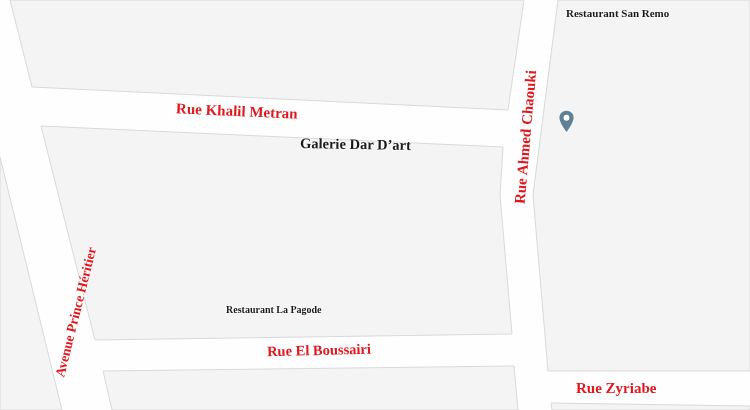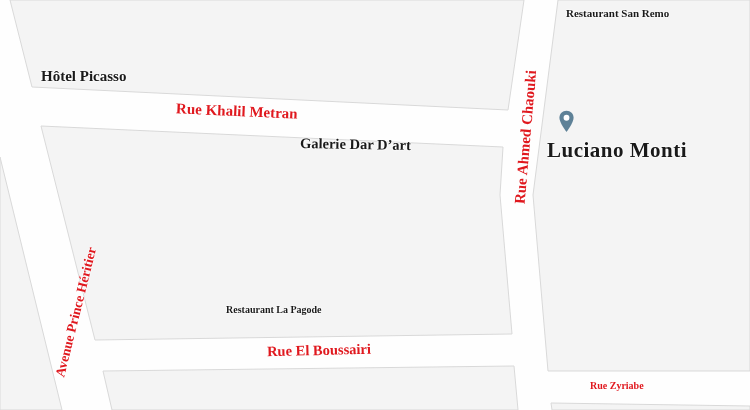--- a/index.html
+++ b/index.html
@@ -26,21 +26,21 @@
   #lbl-picasso   { left: 41px;  top: 68px;  font-size: 15px; }
   #lbl-khalil    { left: 176px; top: 103px; font-size: 15px; transform: rotate(2.5deg); }
   #lbl-galerie   { left: 300px; top: 136px; font-size: 14.5px; transform: rotate(1deg); }
   #lbl-chaouki   { left: 526px; top: 137px; font-size: 15px;
                    transform: translate(-50%,-50%) rotate(-85deg); }
   #lbl-luciano   { left: 547px; top: 138px; font-size: 21px; letter-spacing: 0.5px; }
   #lbl-heritier  { left: 76px;  top: 312px; font-size: 13.5px;
                    transform: translate(-50%,-50%) rotate(-76deg); }
   #lbl-pagode    { left: 226px; top: 304px; font-size: 10px; }
   #lbl-boussairi { left: 267px; top: 342px; font-size: 14.5px; transform: rotate(-1.5deg); }
-  #lbl-zyriabe   { left: 590px; top: 380px; font-size: 10px; }
+  #lbl-zyriabe   { left: 576px; top: 380px; font-size: 15px; }
 
   #pin { position: absolute; left: 558px; top: 110px; width: 17px; height: 23px; }
 </style>
 </head>
 <body>
 
 <div class="stage">
 
   <svg class="map-svg" width="750" height="410" viewBox="0 0 750 410">
     <g fill="#f4f4f4" stroke="#d9d9d9" stroke-width="1">
@@ -48,34 +48,32 @@
       <polygon points="41,126 503,147 500,195 512,334 95,340"></polygon>
       <polygon points="103,371 514,366 518,410 112,410"></polygon>
       <polygon points="0,157 62,410 0,410"></polygon>
       <polygon points="558,0 750,0 750,371 548,371 533,195"></polygon>
       <polygon points="551,403 750,406 750,410 552,410"></polygon>
     </g>
   </svg>
 
   <div class="label place-label" id="lbl-san-remo">Restaurant San Remo</div>
 
-  <div class="label place-label" id="lbl-picasso">Hôtel Picasso</div>
 
   <div class="label street-label" id="lbl-khalil">Rue Khalil Metran</div>
 
   <div class="label place-label" id="lbl-galerie">Galerie Dar D’art</div>
 
   <div class="label street-label" id="lbl-chaouki">Rue Ahmed Chaouki</div>
 
   <svg id="pin" viewBox="0 0 24 34">
     <path fill="#5e8197" d="M12 1 C6 1 1.5 5.6 1.5 11.5 C1.5 19 12 32.5 12 32.5 C12 32.5 22.5 19 22.5 11.5 C22.5 5.6 18 1 12 1 Z"></path>
     <circle cx="12" cy="11.5" r="4.3" fill="#ffffff"></circle>
   </svg>
 
-  <div class="label place-label" id="lbl-luciano">Luciano Monti</div>
 
   <div class="label street-label" id="lbl-heritier">Avenue Prince Héritier</div>
 
   <div class="label place-label" id="lbl-pagode">Restaurant La Pagode</div>
 
   <div class="label street-label" id="lbl-boussairi">Rue El Boussairi</div>
 
   <div class="label street-label" id="lbl-zyriabe">Rue Zyriabe</div>
 
 </div>

